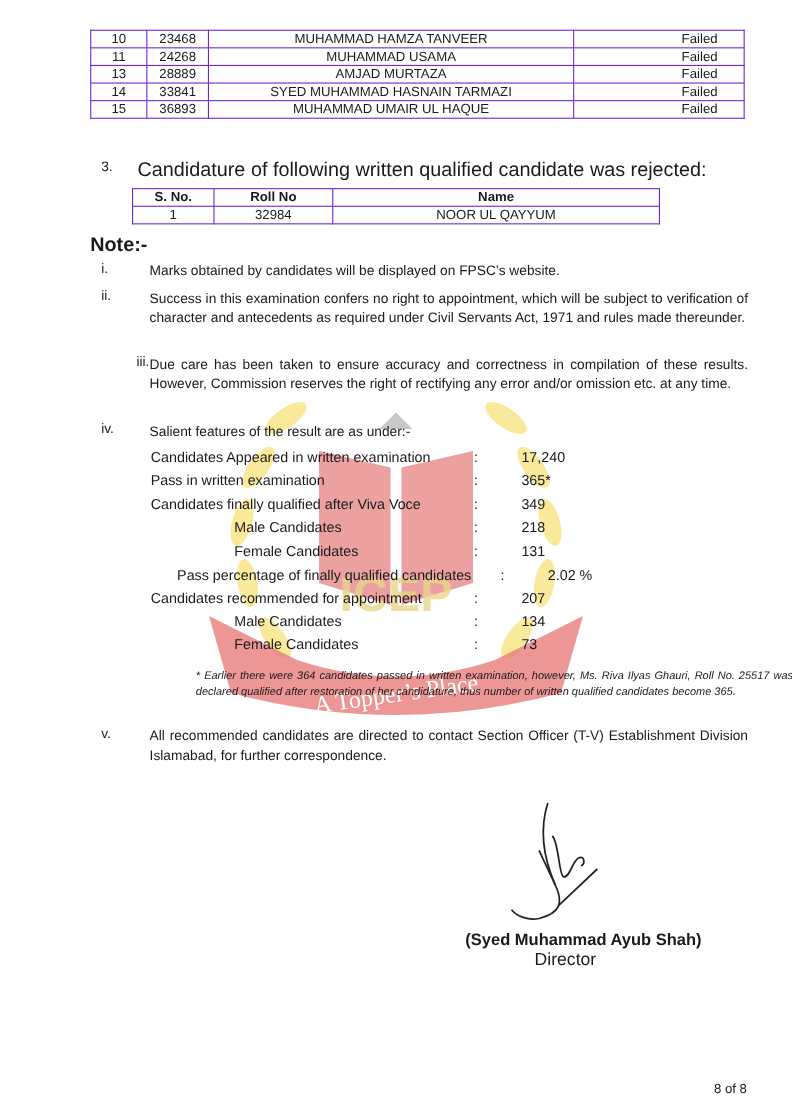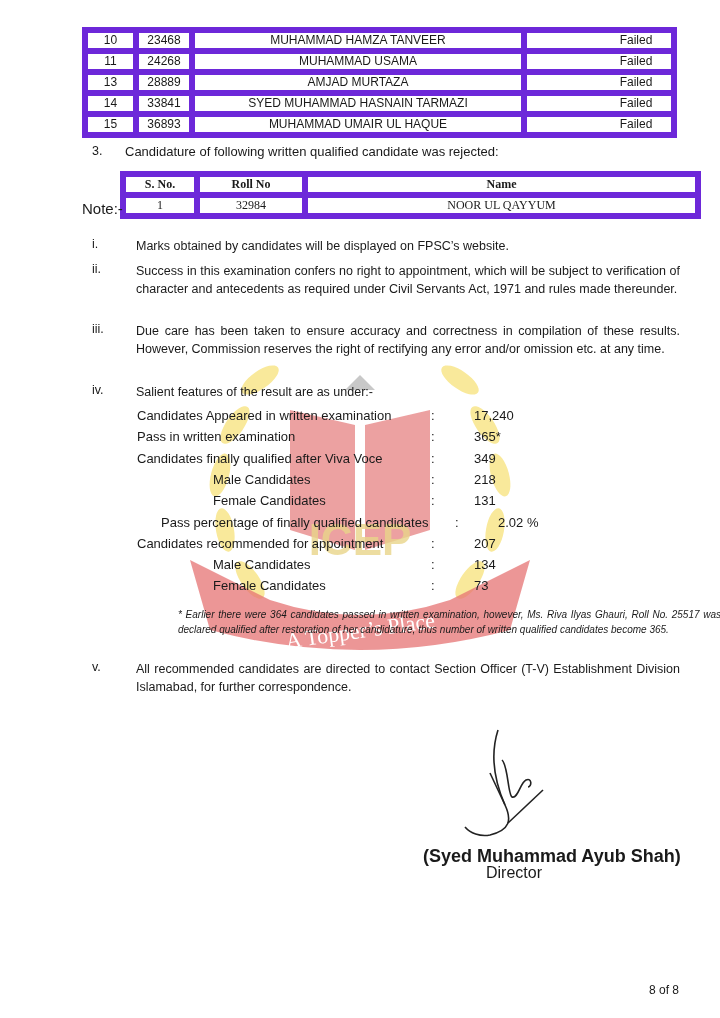--- a/index.html
+++ b/index.html
@@ -1,20 +1,20 @@
 <!DOCTYPE html>
 <html><head>
 <meta charset="utf-8">
 <style>
   html, body { margin:0; padding:0; background:#ffffff; }
   body { width:720px; height:1018px; position:relative; overflow:hidden;
          font-family:"Liberation Sans", sans-serif; color:#1a1a1a; font-size:12.5px; }
   .abs { position:absolute; }
   table.res { border-collapse:collapse; font-size:12px; }
-  table.res td, table.res th { border:6px solid #6d28d9; padding:0 6px; height:15px; line-height:15px; }
+  table.res td, table.res th { border:1px solid #6d28d9; padding:0 6px; height:15px; line-height:15px; }
   .c { text-align:center; }
   .l { text-align:center; }
   th { font-weight:bold; }
   .para { position:absolute; left:136px; width:544px; line-height:18px; text-align:justify; font-size:12.5px; }
   .num { position:absolute; left:92px; font-size:12.5px; }
   .feat { position:absolute; left:137px; width:420px; height:21px; line-height:21px; font-size:13px; }
   .feat .lbl { position:absolute; left:0; }
   .feat .lbl.ind { left:76px; }
   .feat .col { position:absolute; left:294px; }
   .feat .val { position:absolute; left:337px; }
@@ -84,23 +84,23 @@
       <tr>
         <td class="c">15</td>
         <td class="c">36893</td>
         <td class="l">MUHAMMAD UMAIR UL HAQUE</td>
         <td class="c" style="padding-left: 80px;">Failed</td>
       </tr>
     </tbody>
 </table>
 
 <div class="abs" style="left:92px;top:144px;font-size:12.5px;z-index:1;">3.</div>
-<div class="abs" style="left:125px;top:144px;font-size:13px;z-index:1;">Candidature of following written qualified candidate was rejected:</div>
+<div class="abs" style="left:125px;top:144px;font-size:18px;z-index:1;">Candidature of following written qualified candidate was rejected:</div>
 
-<table class="res abs" style="left:120px;top:171px;width:581px;z-index:1;font-family:Liberation Serif, serif;">
+<table class="res abs" style="left:120px;top:171px;width:480px;z-index:1;">
   <colgroup>
       <col style="width:74px">
       <col style="width:108px">
       <col>
     </colgroup>
   <thead>
     <tr>
       <th class="c">S. No.</th>
       <th class="c">Roll No</th>
       <th class="l">Name</th>
@@ -108,29 +108,29 @@
   </thead>
   <tbody>
     <tr>
       <td class="c">1</td>
       <td class="c">32984</td>
       <td class="l">NOOR UL QAYYUM</td>
     </tr>
   </tbody>
 </table>
 
-<div class="abs" style="left:82px;top:200px;font-size:15px;z-index:1;">Note:-</div>
+<div class="abs" style="left:82px;top:212px;font-size:18px;z-index:1;font-weight:bold;">Note:-</div>
 
 <div class="num" style="top:237px;z-index:1;">i.</div>
 <div class="para" style="top:237px;z-index:1;">Marks obtained by candidates will be displayed on FPSC’s website.</div>
 
 <div class="num" style="top:262px;z-index:1;">ii.</div>
 <div class="para" style="top:262px;z-index:1;">Success in this examination confers no right to appointment, which will be subject to verification of character and antecedents as required under Civil Servants Act, 1971 and rules made thereunder.</div>
 
-<div class="num" style="top:322px;z-index:1;">iii.</div>
+<div class="num" style="top:322px;z-index:1;margin-left:32px;">iii.</div>
 <div class="para" style="top:322px;z-index:1;">Due care has been taken to ensure accuracy and correctness in compilation of these results. However, Commission reserves the right of rectifying any error and/or omission etc. at any time.</div>
 
 <div class="num" style="top:383px;z-index:1;">iv.</div>
 <div class="para" style="top:383px;z-index:1;">Salient features of the result are as under:-</div>
 
 <div id="features" style="position:absolute;left:0;top:0;z-index:1;">
     <div class="feat" style="top: 405px;">
       <span class="lbl">Candidates Appeared in written examination</span>
       <span class="col">:</span>
       <span class="val">17,240</span>
@@ -181,16 +181,16 @@
 
 <div class="num" style="top:660px;z-index:1;">v.</div>
 <div class="para" style="top:660px;z-index:1;">All recommended candidates are directed to contact Section Officer (T-V) Establishment Division Islamabad, for further correspondence.</div>
 
 <svg class="abs" style="left:460px;top:725px;" width="110" height="115" viewBox="0 0 110 115">
   <path d="M38 5 C30 30, 34 55, 45 80 C52 95, 50 105, 30 110 C20 112, 10 108, 5 102" fill="none" stroke="#222" stroke-width="1.6"></path>
   <path d="M30 48 L45 80" fill="none" stroke="#222" stroke-width="1.6"></path>
   <path d="M42 35 C48 40, 48 70, 52 72 C58 74, 60 58, 66 55 C72 52, 72 62, 68 62" fill="none" stroke="#222" stroke-width="1.6"></path>
   <path d="M48 98 L83 65" fill="none" stroke="#222" stroke-width="1.6"></path>
 </svg>
-<div class="abs" style="left:423px;top:846px;font-weight:bold;font-size:18px;">(Syed Muhammad Ayub Shah)</div>
+<div class="abs" style="left:423px;top:846px;font-weight:bold;font-size:15px;">(Syed Muhammad Ayub Shah)</div>
 <div class="abs" style="left:486px;top:864px;font-size:16px;">Director</div>
 
 <div class="abs" style="left:649px;top:983px;font-size:12px;">8 of 8</div>
 
 </body></html>

